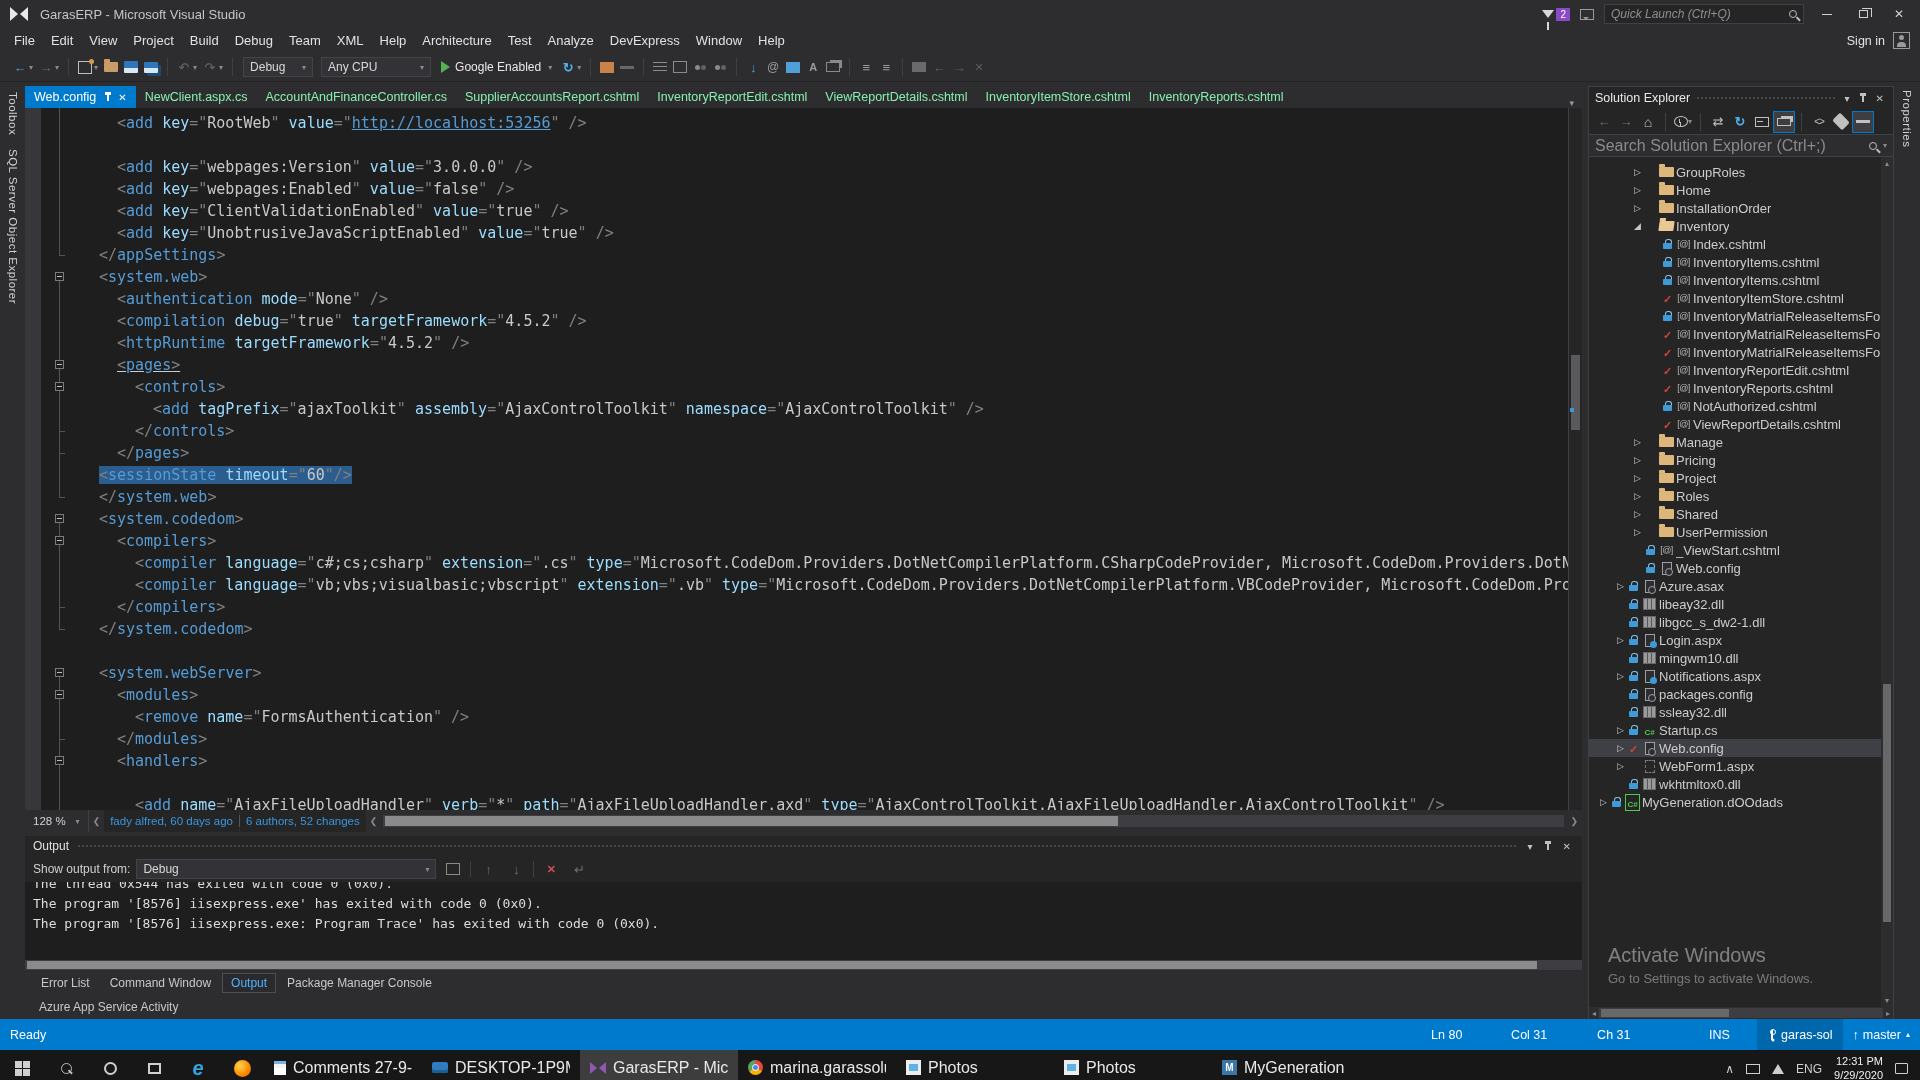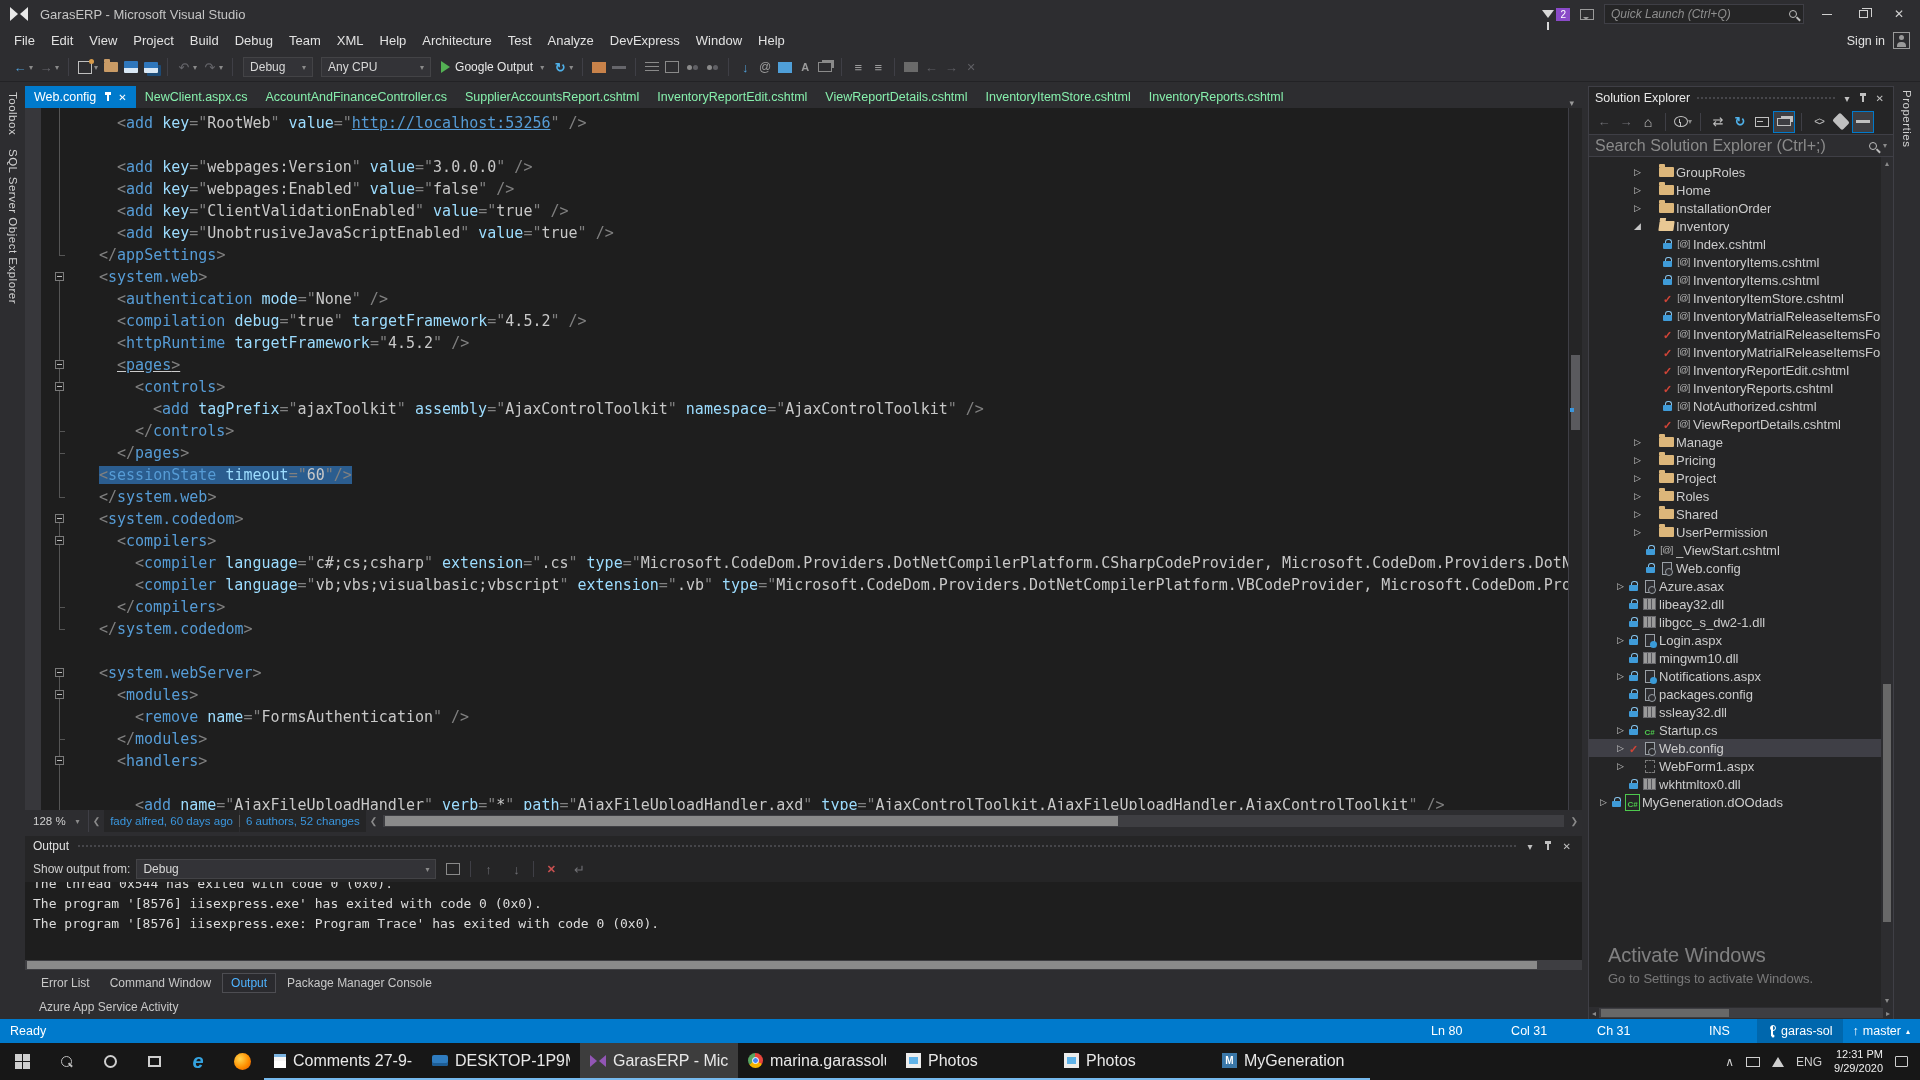--- a/index.html
+++ b/index.html
@@ -211,21 +211,21 @@
   .tb-check::before { content:"\2713"; color:#d04437; font-weight:bold; font-size:11px; }
   #se-vscroll { position:absolute; right:0; top:0; bottom:0; width:12px; background:#2d2d30; }
   #se-vscroll .thumb { position:absolute; left:2px; right:2px; top:62%; height:28%; background:#686868; }
   #se-vscroll .sa { position:absolute; left:0; right:0; text-align:center; font-size:8px; color:#8a8a8a; }
   #se-hscroll { height:12px; background:#2d2d30; display:flex; align-items:center; }
   #se-hscroll .sa { font-size:8px; color:#8a8a8a; padding:0 3px; }
   #se-hscroll .track { flex:1; height:10px; background:#3e3e42; position:relative; }
   #se-hscroll .thumb { position:absolute; left:2px; width:45%; top:1px; bottom:1px; background:#686868; }
 
   
-  #statusbar { height:24px; background:#007acc; display:flex; align-items:center; color:#ffffff; font-size:12.5px; }
+  #statusbar { height:31px; background:#007acc; display:flex; align-items:center; color:#ffffff; font-size:12.5px; }
   #status-ready { padding-left:10px; }
   .st-spacer { flex:1; }
   .st-cell { flex:none; }
   .branch-ico { width:9px; height:12px; position:relative; margin-right:5px; }
   .branch-ico::before { content:""; position:absolute; left:4px; top:1px; width:1.5px; height:10px; background:#fff; }
   .branch-ico::after { content:""; position:absolute; left:2.5px; top:0; width:4px; height:4px; border-radius:50%; border:1.5px solid #fff; box-shadow:0 8px 0 -1.5px #fff; }
   .st-group { display:flex; align-items:center; padding:0 10px; height:100%; }
   .st-group.dark { background:rgba(0,0,0,0.15); }
   .up-ico { font-weight:bold; margin-right:4px; }
   .st-caret { font-size:8px; margin-left:5px; }
@@ -353,21 +353,21 @@
       <div class="tb-select" style="width: 70px;">
         <span>Debug</span>
         <span class="tb-caret">▾</span>
       </div>
       <div class="tb-select" style="width: 110px;">
         <span>Any CPU</span>
         <span class="tb-caret">▾</span>
       </div>
       <div class="tb-run">
         <span class="play"></span>
-        <span>Google Output</span>
+        <span>Google Enabled</span>
         <span class="tb-caret">▾</span>
       </div>
       <span class="tb-ico">
         <span class="gly g-refresh-blue"></span>
         <span class="tb-caret">▾</span>
       </span>
       <div class="tb-sep"></div>
       <span class="tb-ico">
         <span class="gly g-box-orange"></span>
       </span>

